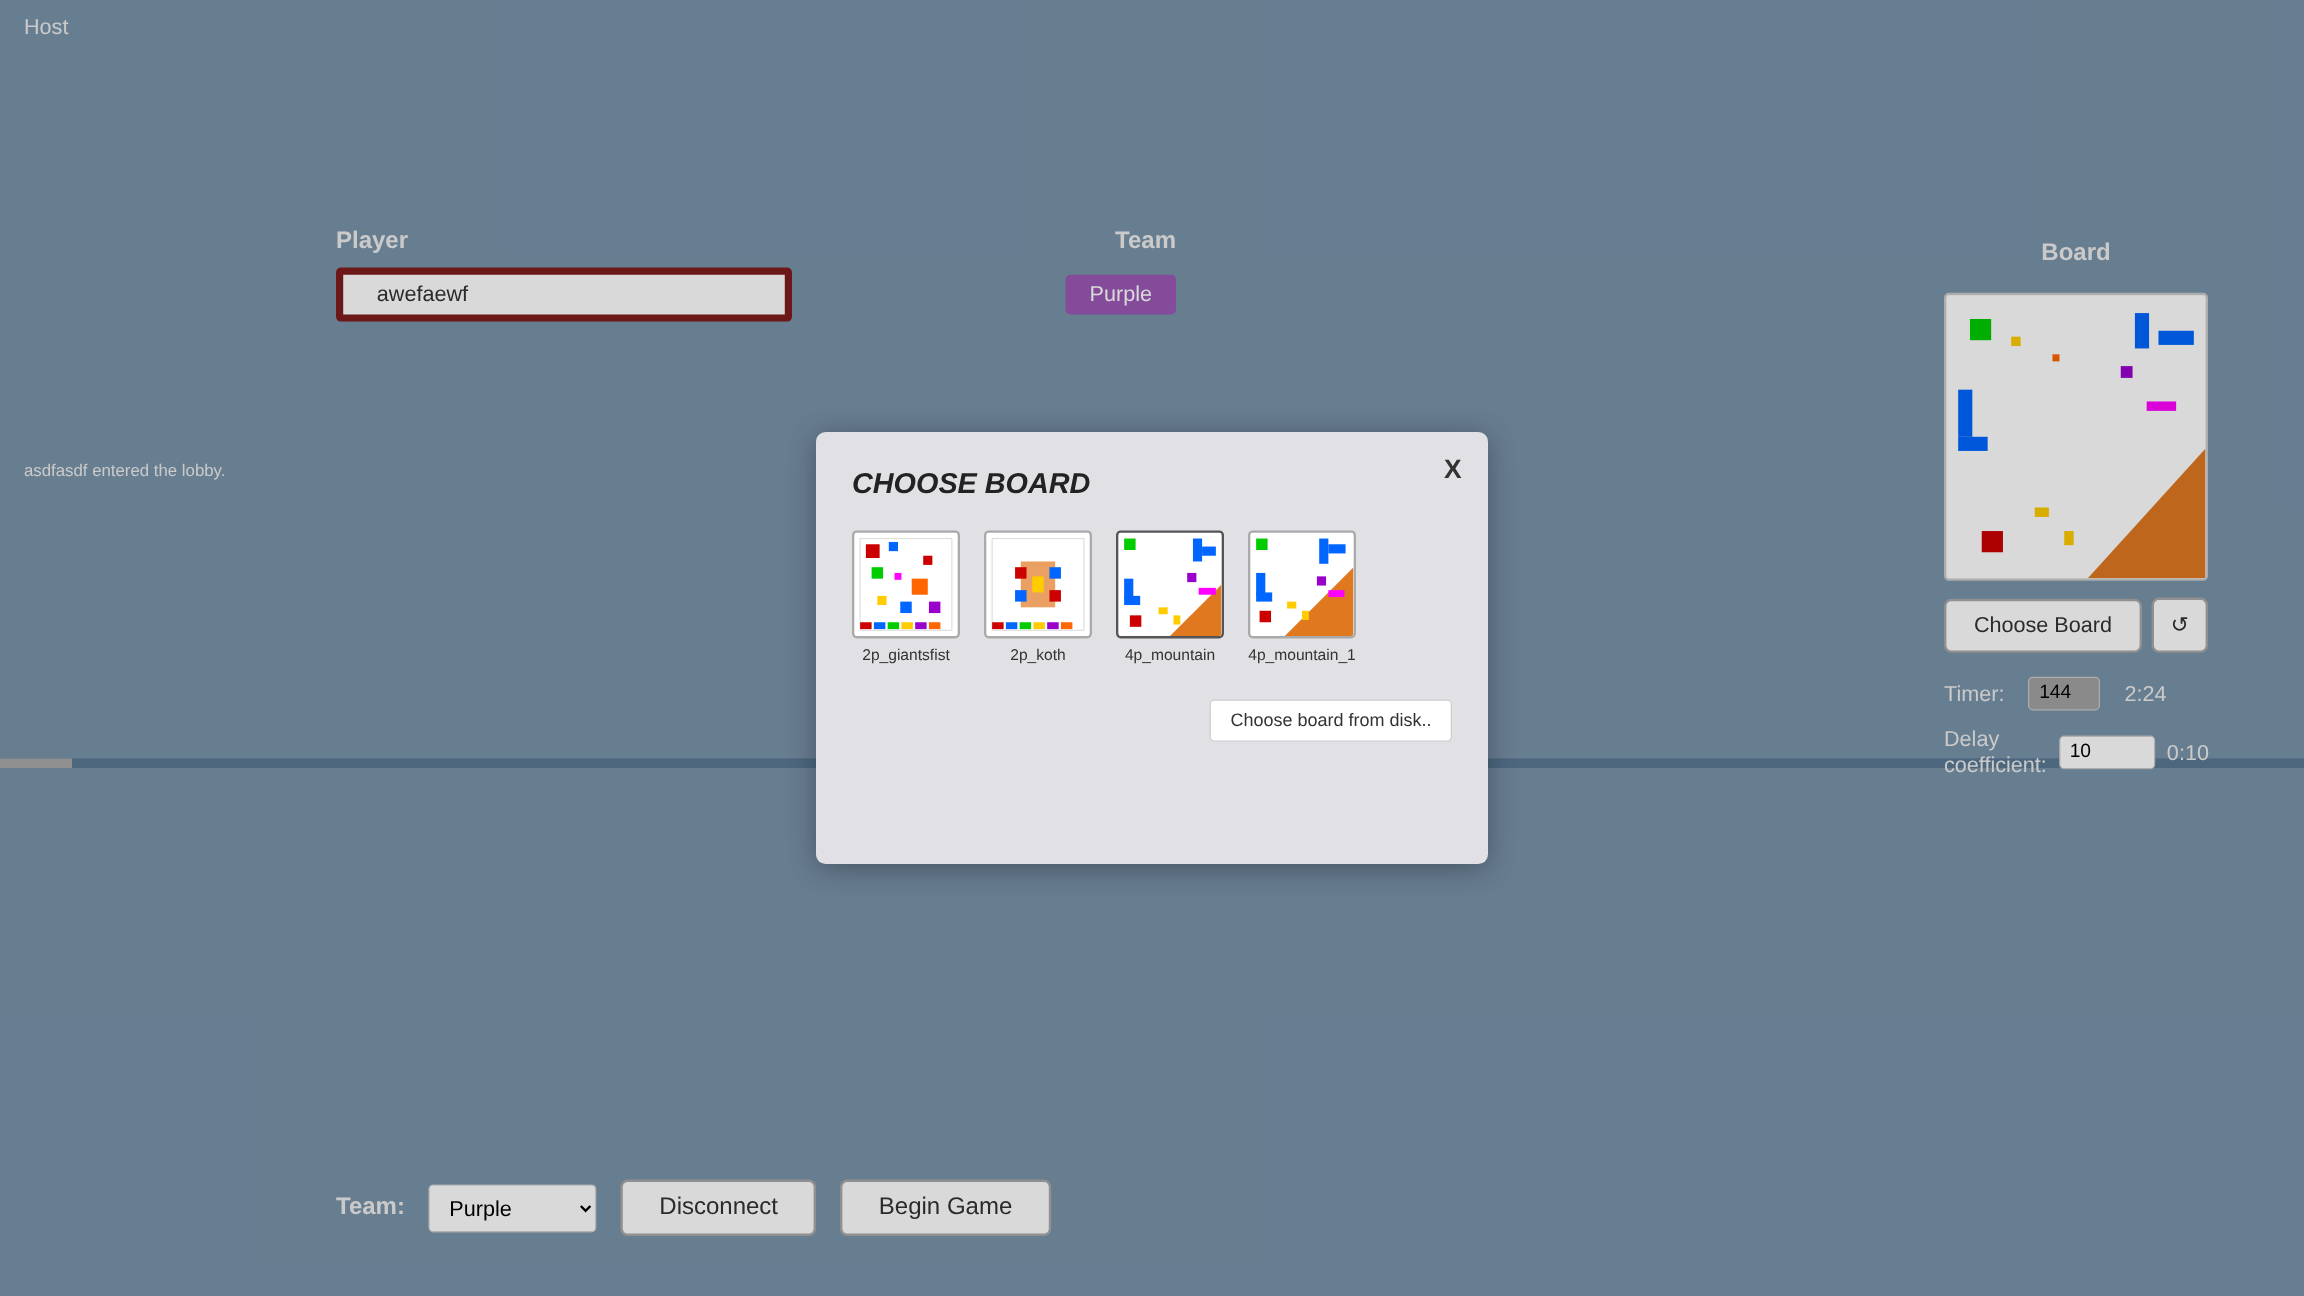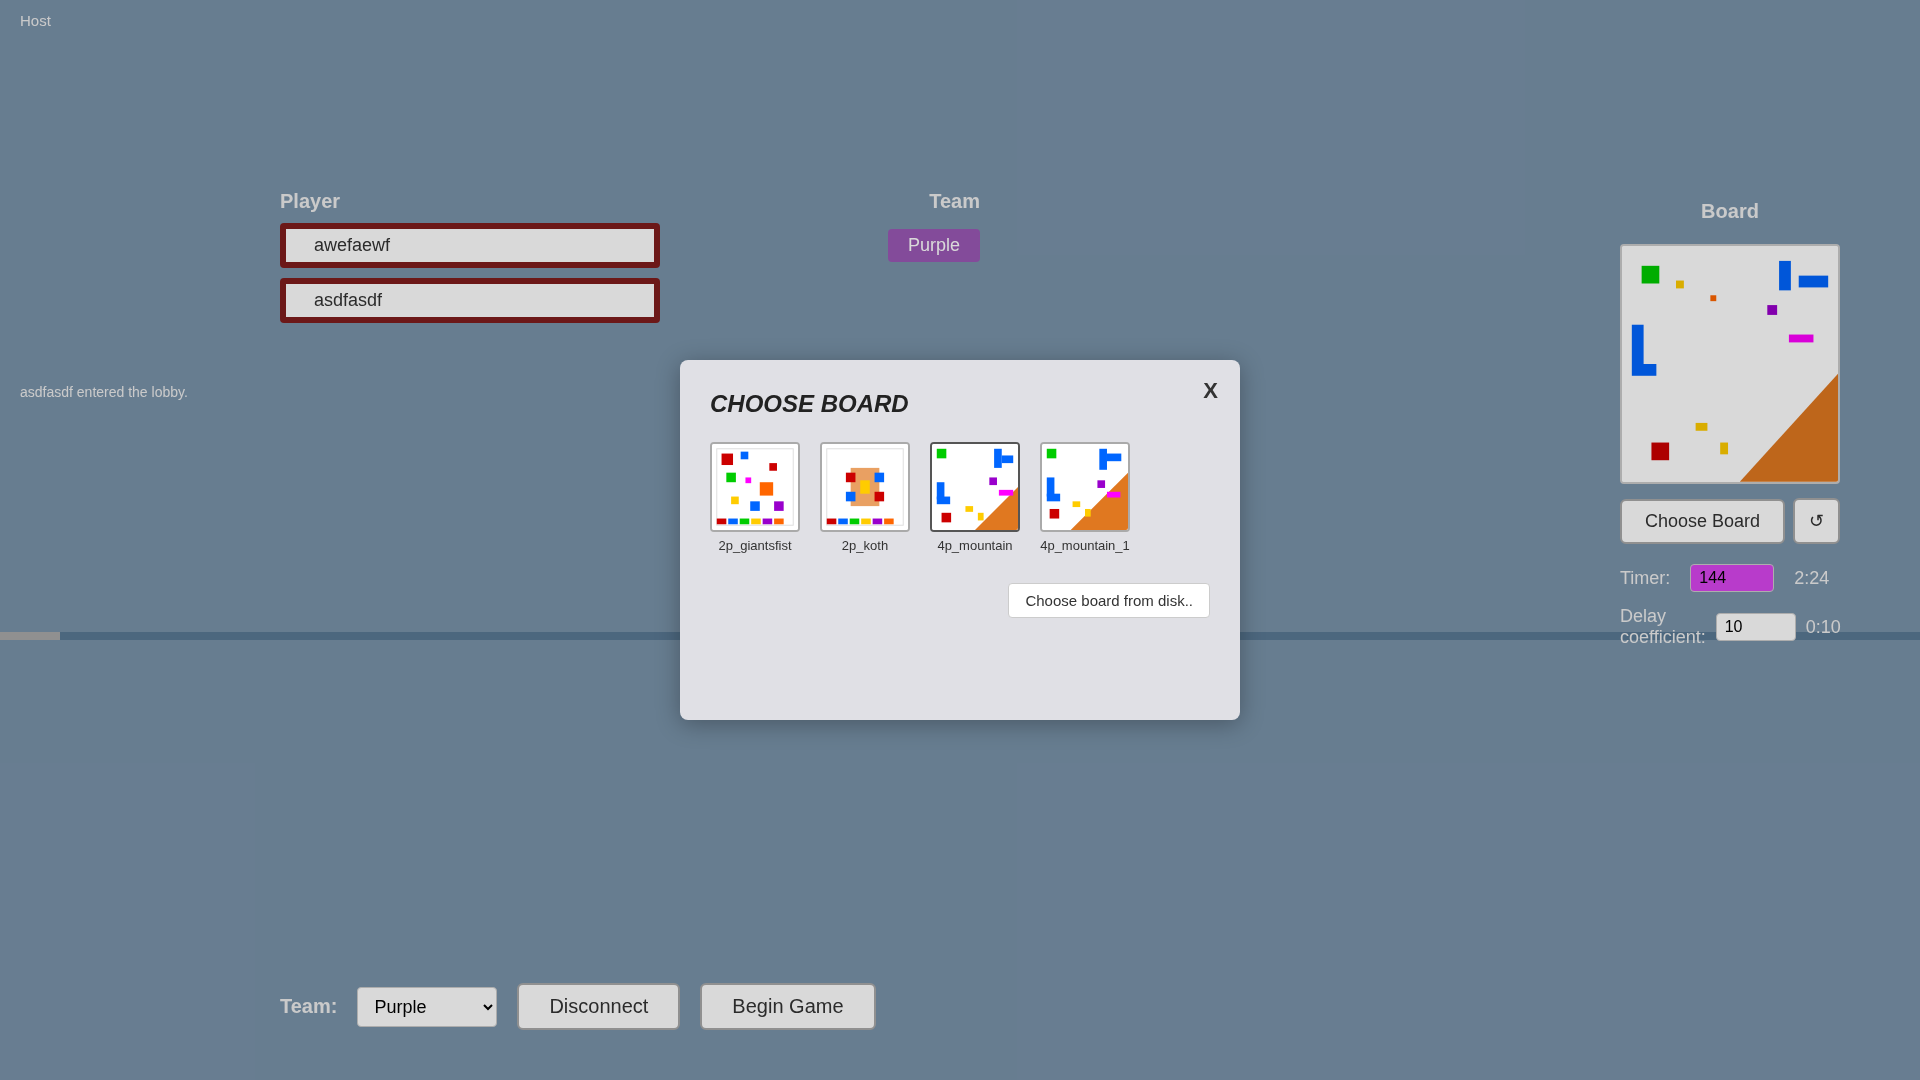--- a/index.html
+++ b/index.html
@@ -11,21 +11,21 @@
       overflow: hidden;
       position: relative;
     }
 
     
     .host-label {
       position: absolute;
       top: 12px;
       left: 20px;
       color: #eee;
-      font-size: 15px;
+      font-size: 18px;
     }
 
     
     .player-list {
       position: absolute;
       top: 190px;
       left: 280px;
       width: 700px;
     }
     .player-list-header {
@@ -177,26 +177,26 @@
       display: flex;
       align-items: center;
       margin-top: 20px;
       gap: 20px;
     }
     .timer-label {
       color: #eee;
       font-size: 18px;
     }
     .timer-input {
-      background: #d946ef;
+      background: #a3a3a3;
       border: 1px solid #ccc;
       border-radius: 4px;
       padding: 4px 8px;
       font-size: 16px;
-      width: 84px;
+      width: 60px;
     }
     .timer-value {
       color: #eee;
       font-size: 18px;
     }
 
     .delay-row {
       display: flex;
       align-items: center;
       margin-top: 14px;
@@ -304,23 +304,20 @@
 <div class="host-label">Host</div>
 
 <div class="player-list">
   <div class="player-list-header">
     <span>Player</span>
     <span>Team</span>
   </div>
   <div class="player-row">
     <div class="player-name-box">awefaewf</div>
     <div class="player-team-badge">Purple</div>
-  </div>
-  <div class="player-row">
-    <div class="player-name-box">asdfasdf</div>
   </div>
 </div>
 
 <div class="chat-log">
   <div>asdfasdf entered the lobby.</div>
 </div>
 
 <div class="progress-bar-container">
   <div class="progress-bar"></div>
 </div>

